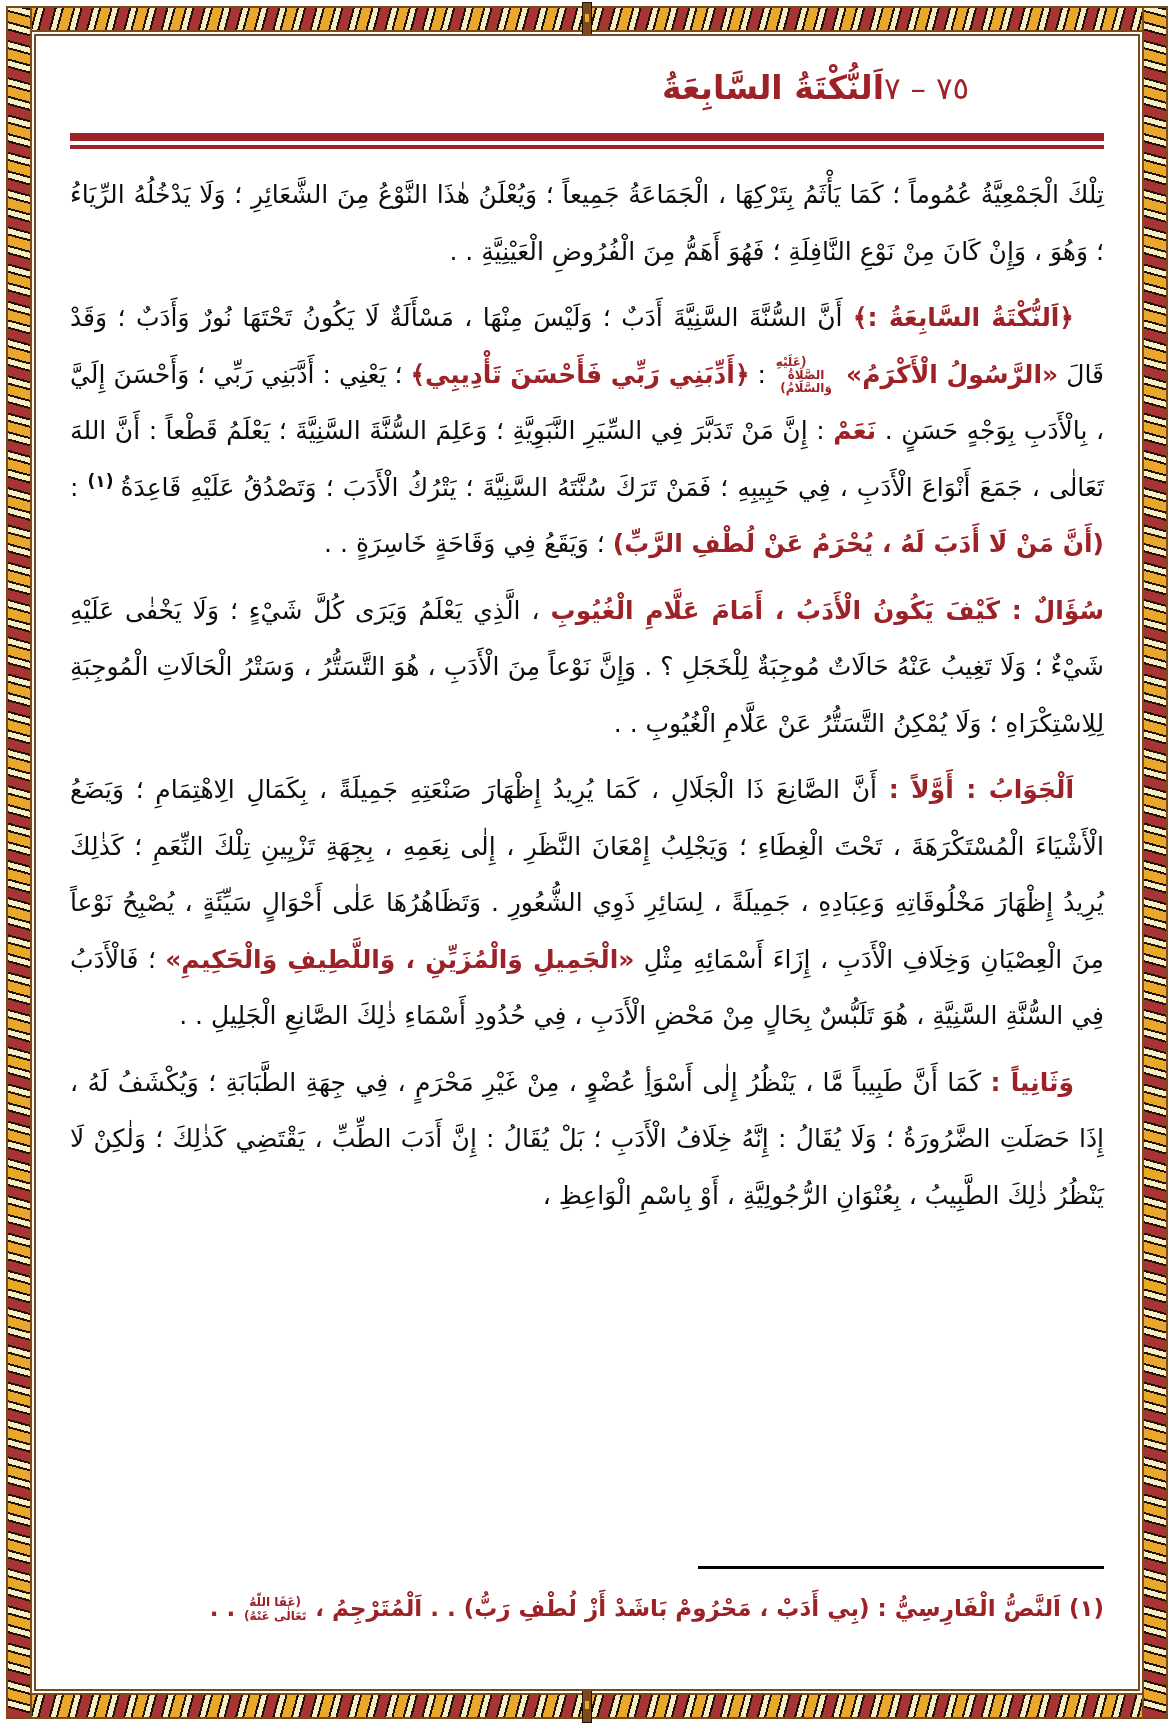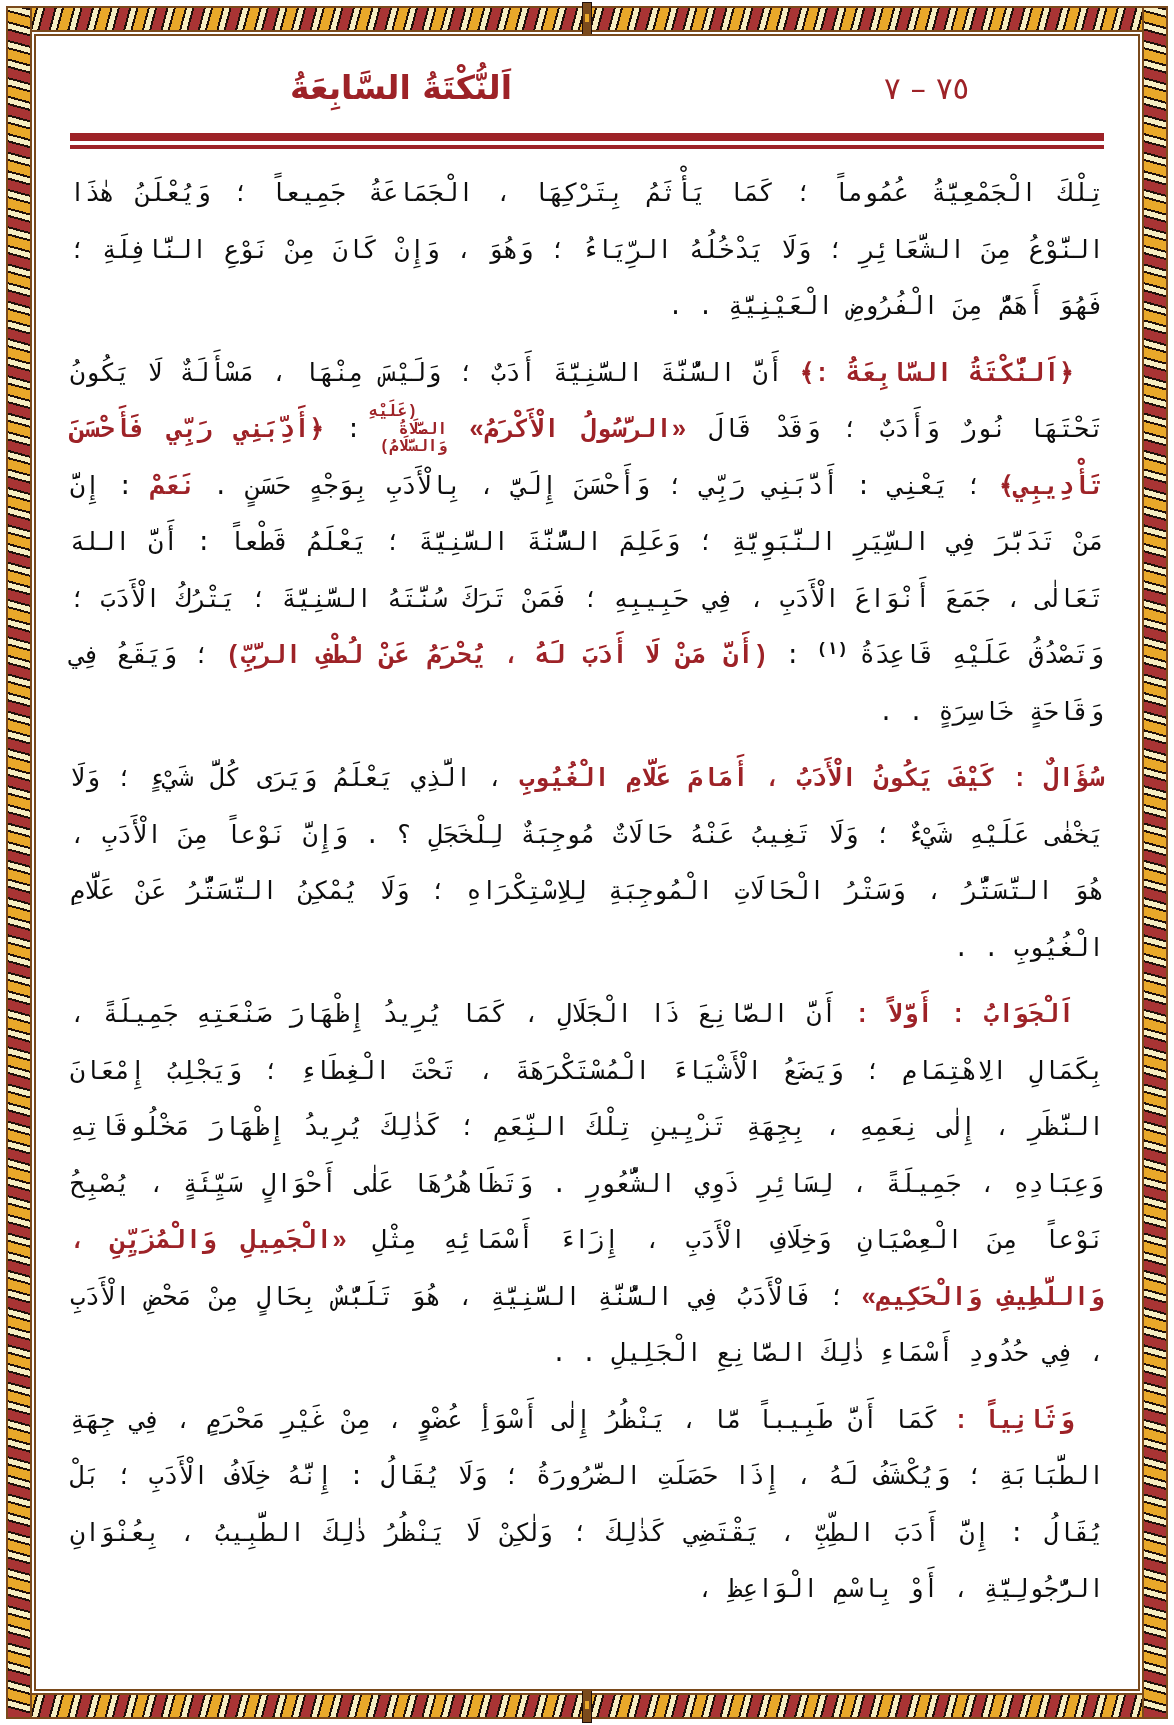--- a/index.html
+++ b/index.html
@@ -64,43 +64,43 @@
   }
   .hdr{
     display:flex;align-items:center;
   }
   .hdr .pagenum{
     width:220px;text-align:left;direction:ltr;
     color:var(--accent);font-weight:normal;font-size:31px;
     letter-spacing:2px;
   }
   .hdr .title{
-    flex:1;text-align:left;
+    flex:1;text-align:right;
     color:var(--accent);font-weight:bold;font-size:33px;
   }
   .hdr .spacer{width:220px;}
   .double-rule{
     margin-top:26px;height:4px;
     border-top:8px solid var(--accent);
     border-bottom:4px solid var(--accent);
   }
   .bodytext{
     margin-top:18px;
     font-size:25px;line-height:2.26;
     text-align:justify;text-justify:inter-word;
     color:var(--ink);
   }
-  .para{margin:0 0 10px 0;font-family:Liberation Mono, monospace;}
+  .para{margin:0 0 10px 0;}
   .para.indent{text-indent:30px;}
   .seg-black{color:var(--ink);}
   .seg-red{color:var(--accent);font-weight:bold;}
   .seg-seal{
     color:var(--accent);font-weight:bold;
-    display:inline-block;font-size:16px;line-height:1.1;
-    max-width:64px;text-align:right;vertical-align:middle;
+    display:inline-block;font-size:12px;line-height:1.1;
+    max-width:64px;text-align:center;vertical-align:middle;
     white-space:normal;
   }
   .seg-fnref{
     color:var(--ink);font-size:0.68em;vertical-align:super;font-weight:bold;
   }
   .footnote{
     position:absolute;left:0;right:0;top:1498px;
   }
   .fn-sep{
     width:406px;border-top:3px solid #000;
@@ -135,15 +135,19 @@
     <div class="double-rule"></div>
 
     <div class="bodytext" id="paragraphs">
         <p class="para"><span class="seg-black">تِلْكَ الْجَمْعِيَّةُ عُمُوماً ؛ كَمَا يَأْثَمُ بِتَرْكِهَا ، الْجَمَاعَةُ جَمِيعاً ؛ وَيُعْلَنُ هٰذَا النَّوْعُ مِنَ الشَّعَائِرِ ؛ وَلَا يَدْخُلُهُ الرِّيَاءُ ؛ وَهُوَ ، وَإِنْ كَانَ مِنْ نَوْعِ النَّافِلَةِ ؛ فَهُوَ أَهَمُّ مِنَ الْفُرُوضِ الْعَيْنِيَّةِ . .</span></p>
         <p class="para indent"><span class="seg-red">﴿اَلنُّكْتَةُ السَّابِعَةُ :﴾</span><span class="seg-black"> أَنَّ السُّنَّةَ السَّنِيَّةَ أَدَبٌ ؛ وَلَيْسَ مِنْهَا ، مَسْأَلَةٌ لَا يَكُونُ تَحْتَهَا نُورٌ وَأَدَبٌ ؛ وَقَدْ قَالَ </span><span class="seg-red">«الرَّسُولُ الْأَكْرَمُ»</span><span class="seg-black"> </span><span class="seg-seal">(عَلَيْهِ الصَّلَاةُ وَالسَّلَامُ)</span><span class="seg-black"> : </span><span class="seg-red">﴿أَدِّبَنِي رَبِّي فَأَحْسَنَ تَأْدِيبِي﴾</span><span class="seg-black"> ؛ يَعْنِي : أَدَّبَنِي رَبِّي ؛ وَأَحْسَنَ إِلَيَّ ، بِالْأَدَبِ بِوَجْهٍ حَسَنٍ . </span><span class="seg-red">نَعَمْ</span><span class="seg-black"> : إِنَّ مَنْ تَدَبَّرَ فِي السِّيَرِ النَّبَوِيَّةِ ؛ وَعَلِمَ السُّنَّةَ السَّنِيَّةَ ؛ يَعْلَمُ قَطْعاً : أَنَّ اللهَ تَعَالٰى ، جَمَعَ أَنْوَاعَ الْأَدَبِ ، فِي حَبِيبِهِ ؛ فَمَنْ تَرَكَ سُنَّتَهُ السَّنِيَّةَ ؛ يَتْرُكُ الْأَدَبَ ؛ وَتَصْدُقُ عَلَيْهِ قَاعِدَةُ</span><span class="seg-fnref"> (١)</span><span class="seg-black"> : </span><span class="seg-red">(أَنَّ مَنْ لَا أَدَبَ لَهُ ، يُحْرَمُ عَنْ لُطْفِ الرَّبِّ)</span><span class="seg-black"> ؛ وَيَقَعُ فِي وَقَاحَةٍ خَاسِرَةٍ . .</span></p>
         <p class="para"><span class="seg-red">سُؤَالٌ : كَيْفَ يَكُونُ الْأَدَبُ ، أَمَامَ عَلَّامِ الْغُيُوبِ</span><span class="seg-black"> ، الَّذِي يَعْلَمُ وَيَرَى كُلَّ شَيْءٍ ؛ وَلَا يَخْفٰى عَلَيْهِ شَيْءٌ ؛ وَلَا تَغِيبُ عَنْهُ حَالَاتٌ مُوجِبَةٌ لِلْخَجَلِ ؟ . وَإِنَّ نَوْعاً مِنَ الْأَدَبِ ، هُوَ التَّسَتُّرُ ، وَسَتْرُ الْحَالَاتِ الْمُوجِبَةِ لِلِاسْتِكْرَاهِ ؛ وَلَا يُمْكِنُ التَّسَتُّرُ عَنْ عَلَّامِ الْغُيُوبِ . .</span></p>
         <p class="para indent"><span class="seg-red">اَلْجَوَابُ : أَوَّلاً :</span><span class="seg-black"> أَنَّ الصَّانِعَ ذَا الْجَلَالِ ، كَمَا يُرِيدُ إِظْهَارَ صَنْعَتِهِ جَمِيلَةً ، بِكَمَالِ الِاهْتِمَامِ ؛ وَيَضَعُ الْأَشْيَاءَ الْمُسْتَكْرَهَةَ ، تَحْتَ الْغِطَاءِ ؛ وَيَجْلِبُ إِمْعَانَ النَّظَرِ ، إِلٰى نِعَمِهِ ، بِجِهَةِ تَزْيِينِ تِلْكَ النِّعَمِ ؛ كَذٰلِكَ يُرِيدُ إِظْهَارَ مَخْلُوقَاتِهِ وَعِبَادِهِ ، جَمِيلَةً ، لِسَائِرِ ذَوِي الشُّعُورِ . وَتَظَاهُرُهَا عَلٰى أَحْوَالٍ سَيِّئَةٍ ، يُصْبِحُ نَوْعاً مِنَ الْعِصْيَانِ وَخِلَافِ الْأَدَبِ ، إِزَاءَ أَسْمَائِهِ مِثْلِ </span><span class="seg-red">«الْجَمِيلِ وَالْمُزَيِّنِ ، وَاللَّطِيفِ وَالْحَكِيمِ»</span><span class="seg-black"> ؛ فَالْأَدَبُ فِي السُّنَّةِ السَّنِيَّةِ ، هُوَ تَلَبُّسٌ بِحَالٍ مِنْ مَحْضِ الْأَدَبِ ، فِي حُدُودِ أَسْمَاءِ ذٰلِكَ الصَّانِعِ الْجَلِيلِ . .</span></p>
         <p class="para indent"><span class="seg-red">وَثَانِياً :</span><span class="seg-black"> كَمَا أَنَّ طَبِيباً مَّا ، يَنْظُرُ إِلٰى أَسْوَأِ عُضْوٍ ، مِنْ غَيْرِ مَحْرَمٍ ، فِي جِهَةِ الطَّبَابَةِ ؛ وَيُكْشَفُ لَهُ ، إِذَا حَصَلَتِ الضَّرُورَةُ ؛ وَلَا يُقَالُ : إِنَّهُ خِلَافُ الْأَدَبِ ؛ بَلْ يُقَالُ : إِنَّ أَدَبَ الطِّبِّ ، يَقْتَضِي كَذٰلِكَ ؛ وَلٰكِنْ لَا يَنْظُرُ ذٰلِكَ الطَّبِيبُ ، بِعُنْوَانِ الرُّجُولِيَّةِ ، أَوْ بِاسْمِ الْوَاعِظِ ،</span></p>
       </div>
 
+    <div class="footnote">
+      <div class="fn-sep"></div>
+      <div class="fn-text" id="footnote-text"><span class="seg-red">(١) اَلنَّصُّ الْفَارِسِيُّ : (بِي أَدَبْ ، مَحْرُومْ بَاشَدْ أَزْ لُطْفِ رَبُّ) . . اَلْمُتَرْجِمُ ، </span><span class="seg-seal">(عَفَا اللّٰهُ تَعَالٰى عَنْهُ)</span><span class="seg-red"> . .</span></div>
+    </div>
 
   </div>
 </div>
 
 </body></html>

